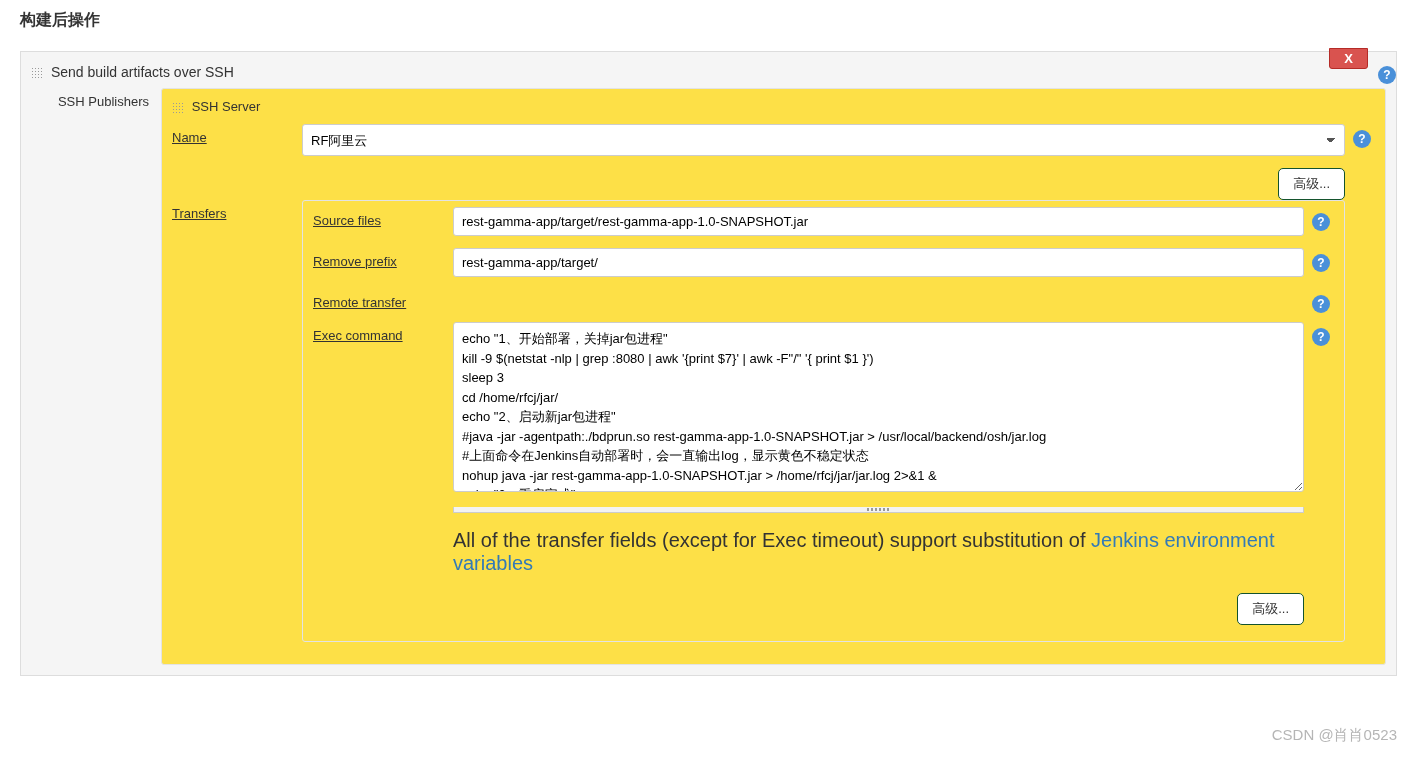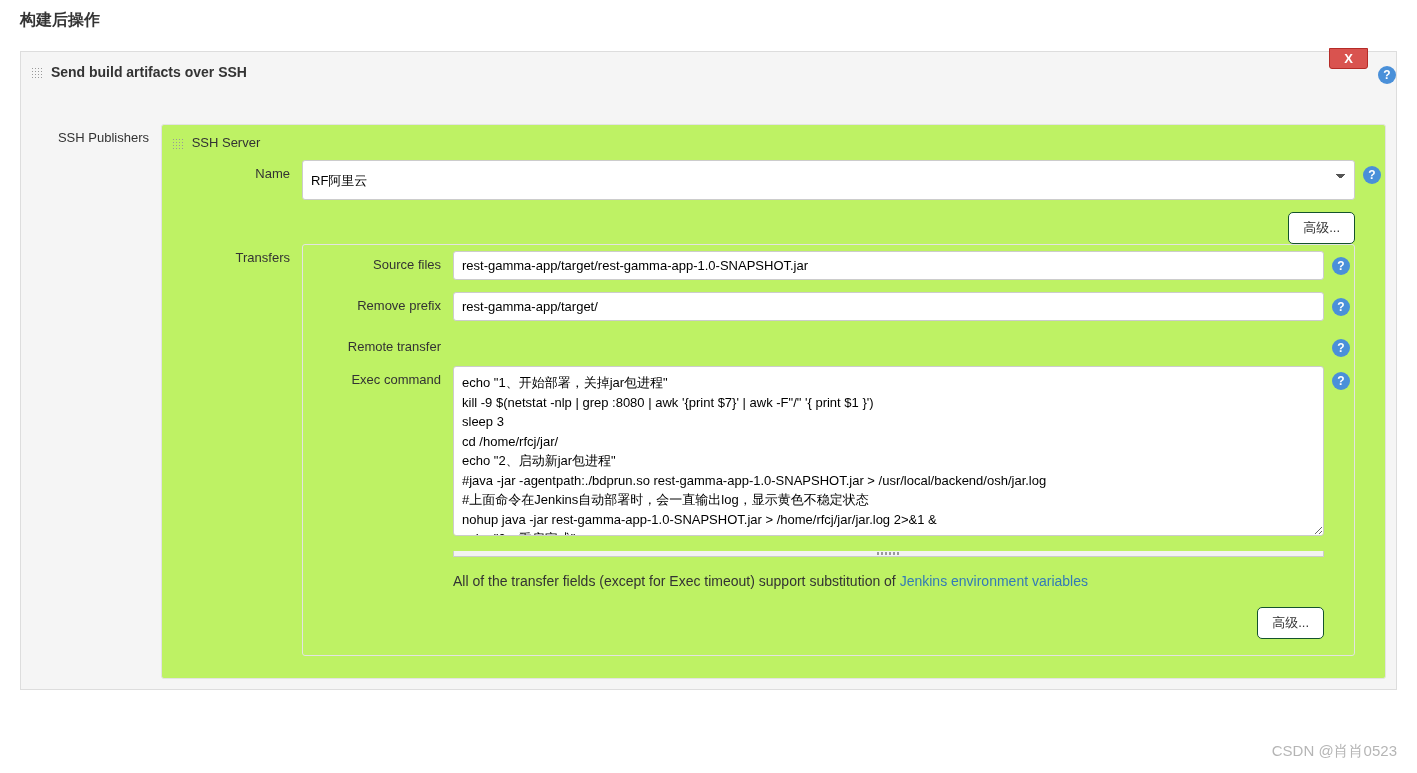--- a/index.html
+++ b/index.html
@@ -1,42 +1,42 @@
 <!DOCTYPE html>
 <html><head>
   <meta charset="utf-8">
   <style>
     * { box-sizing: border-box; margin: 0; padding: 0; }
     body { font-family: "Helvetica Neue", Helvetica, Arial, sans-serif; font-size: 13px; color: #333; background: #fff; }
     .page-title { font-size: 16px; font-weight: bold; padding: 10px 20px; font-family: Liberation Mono, monospace; }
     .section-wrapper { border: 1px solid #ddd; background: #f5f5f5; margin: 10px 20px 20px 20px; position: relative; padding: 8px 10px 10px 10px; }
     .drag-handle { display: inline-block; width: 12px; height: 12px; background-image: radial-gradient(circle, #999 1px, transparent 1px); background-size: 3px 3px; vertical-align: middle; margin-right: 4px; }
-    .section-header { font-weight: bold; padding: 4px 0 8px 0; font-size: 14px; }
+    .section-header { font-weight: normal; padding: 4px 0 8px 0; font-size: 14px; }
     .help-icon { display: inline-flex; align-items: center; justify-content: center; width: 18px; height: 18px; border-radius: 50%; background: #4a90d9; color: #fff; font-size: 12px; font-weight: bold; cursor: pointer; }
     .help-icon.top-right { position: absolute; top: 14px; right: 0; }
     .delete-btn { position: absolute; top: -4px; right: 28px; background: #d9534f; color: #fff; padding: 2px 14px; font-weight: bold; cursor: pointer; border: 1px solid #b52b27; border-radius: 0 0 3px 3px; font-size: 13px; }
     .form-row { display: flex; align-items: flex-start; margin-bottom: 12px; position: relative; }
-    .form-row .label { width: 130px; text-align: right; padding-right: 12px; padding-top: 6px; color: #333; flex-shrink: 0; }
+    .form-row .label { width: 130px; padding-right: 12px; padding-top: 6px; color: #333; flex-shrink: 0; text-decoration: underline; }
     .form-row .control { flex: 1; padding-right: 30px; }
     .form-row .row-help { position: absolute; right: 4px; top: 6px; }
-    .sub-block { background: #bef264; border: 1px solid #e3e3e3; border-radius: 3px; padding: 6px 0 10px 10px; margin-left: 0; }
+    .sub-block { background: #fde047; border: 1px solid #e3e3e3; border-radius: 3px; padding: 6px 10px 10px 10px; margin-left: 0; }
     .sub-header { font-size: 13px; color: #333; padding: 4px 0 10px 0; }
     input[type="text"], select, textarea { width: 100%; padding: 6px 8px; border: 1px solid #ccc; border-radius: 3px; font-size: 13px; font-family: inherit; background: #fff; }
-    select { height: 40px; appearance: none; -webkit-appearance: none; background-image: linear-gradient(45deg, transparent 50%, #555 50%), linear-gradient(135deg, #555 50%, transparent 50%); background-position: calc(100% - 13px) 13px, calc(100% - 8px) 13px; background-size: 5px 5px, 5px 5px; background-repeat: no-repeat; }
+    select { height: 32px; appearance: none; -webkit-appearance: none; background-image: linear-gradient(45deg, transparent 50%, #555 50%), linear-gradient(135deg, #555 50%, transparent 50%); background-position: calc(100% - 13px) 13px, calc(100% - 8px) 13px; background-size: 5px 5px, 5px 5px; background-repeat: no-repeat; }
     textarea { resize: both; min-height: 170px; line-height: 1.5; font-family: inherit; }
     .btn { display: inline-block; padding: 6px 14px; border: 1px solid #14532d; background: #fff; border-radius: 5px; cursor: pointer; font-size: 13px; color: #333; }
     .btn-row { text-align: right; margin-top: 8px; padding-right: 30px; }
     .resize-bar { height: 6px; border: 1px solid #ccc; border-top: none; background: #f3f3f3; margin: 0 30px 0 0; display: flex; justify-content: center; align-items: center; cursor: row-resize; }
     .resize-bar::after { content: ""; width: 24px; height: 3px; background-image: repeating-linear-gradient(90deg, #999 0 2px, transparent 2px 4px); }
-    .info-line { padding: 16px 30px 10px 0; color: #333; font-size: 14px; }
+    .info-line { padding: 16px 30px 10px 0; color: #333; font-size: 20px; }
     .info-line a { color: #337ab7; text-decoration: none; }
-    .publishers-row { display: flex; align-items: flex-start; margin-top: 36px; }
+    .publishers-row { display: flex; align-items: flex-start; }
     .publishers-label { width: 130px; text-align: right; padding-right: 12px; padding-top: 6px; color: #333; flex-shrink: 0; }
     .publishers-content { flex: 1; }
-    .watermark { position: fixed; bottom: 12px; right: 20px; color: rgba(120,120,120,0.55); font-size: 15px; pointer-events: none; }
+    .watermark { position: fixed; bottom: 28px; right: 20px; color: rgba(120,120,120,0.55); font-size: 15px; pointer-events: none; }
   </style>
 </head>
 <body>
 
 <div class="page-title">构建后操作</div>
 
 <div class="section-wrapper">
   <div class="delete-btn">X</div>
   <span class="help-icon top-right">?</span>
 

